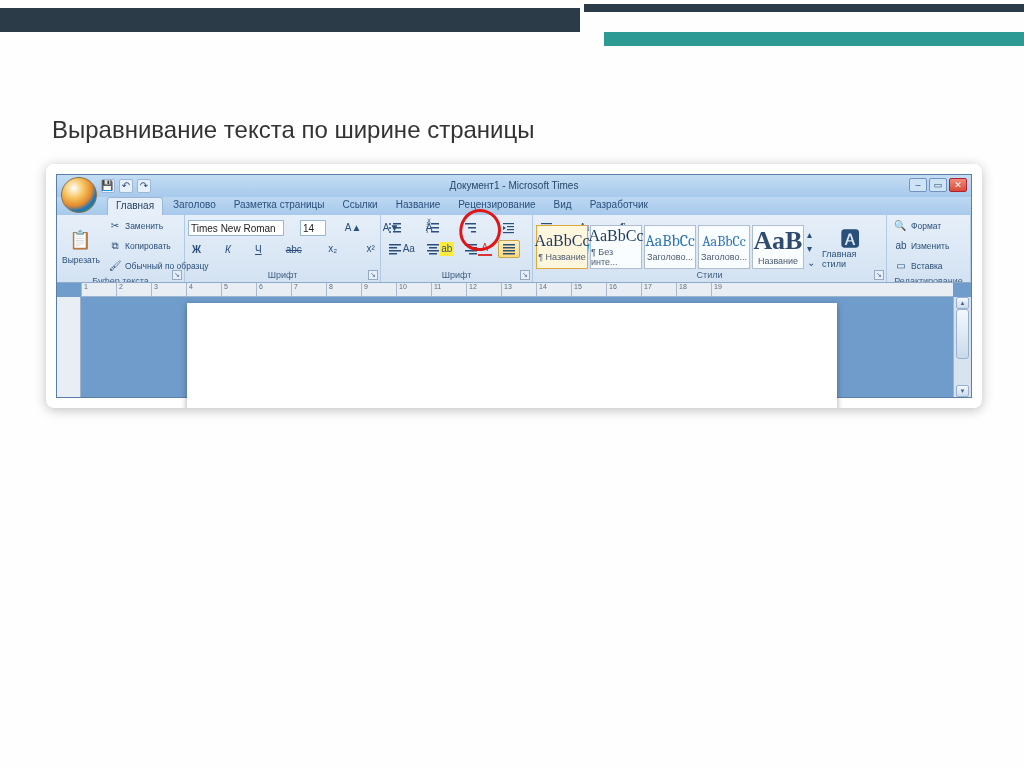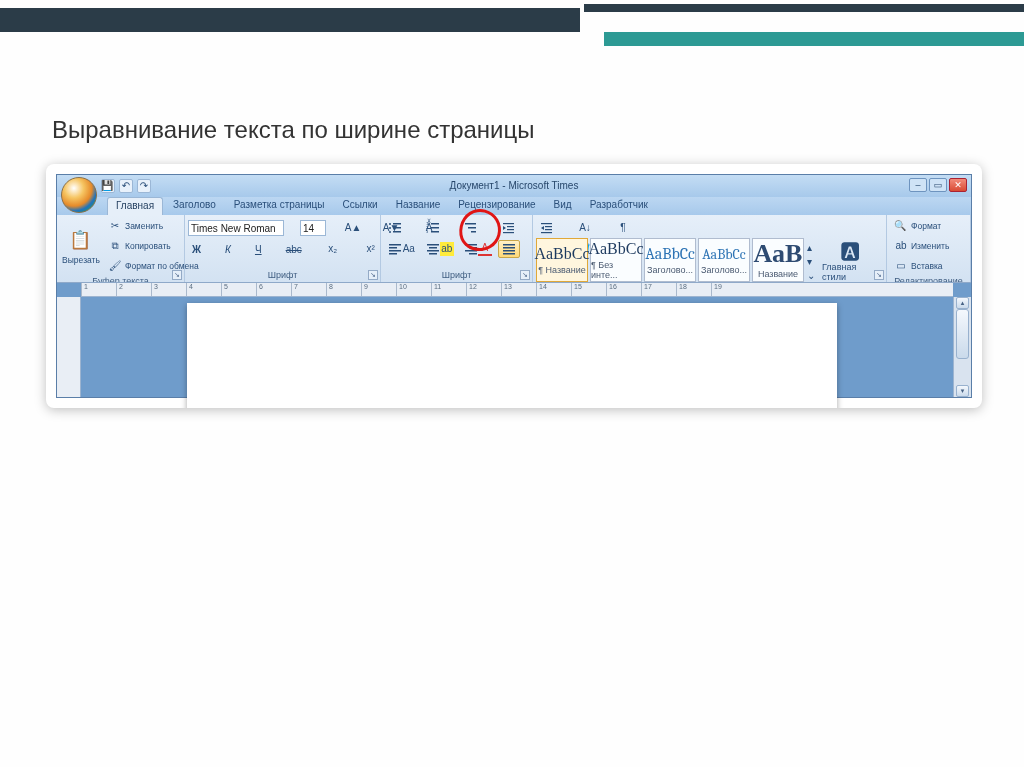--- a/index.html
+++ b/index.html
@@ -289,21 +289,21 @@
             <div class="rbtn tiny">
                 <span class="icn">✂</span>
                 <span>Заменить</span>
               </div>
             <div class="rbtn tiny">
                 <span class="icn">⧉</span>
                 <span>Копировать</span>
               </div>
             <div class="rbtn tiny">
                 <span class="icn">🖌</span>
-                <span>Формат по обмена</span>
+                <span>Обычный по образцу</span>
               </div>
           </div>
         </div>
         <div class="group-title">Буфер текста</div>
         <div class="launcher">↘</div>
       </div>
 
       <div class="group" style="width:196px">
         <div class="group-body col" style="gap:3px;padding-top:2px">
           <div class="row">
@@ -519,20 +519,21 @@
               </div>
             <div class="rbtn" style="height:14px;padding:0">
                 <span>⌄</span>
               </div>
           </div>
           <div class="change-styles">
             <span style="font-size:22px;line-height:1">🅰</span>
             <span>Главная стили</span>
           </div>
         </div>
+        <div class="group-title">Стили</div>
         <div class="launcher">↘</div>
       </div>
 
       <div class="group" style="width:84px">
         <div class="group-body col" style="justify-content:center;gap:2px">
           <div class="rbtn tiny">
               <span class="icn">🔍</span>
               <span>Формат</span>
             </div>
           <div class="rbtn tiny">

